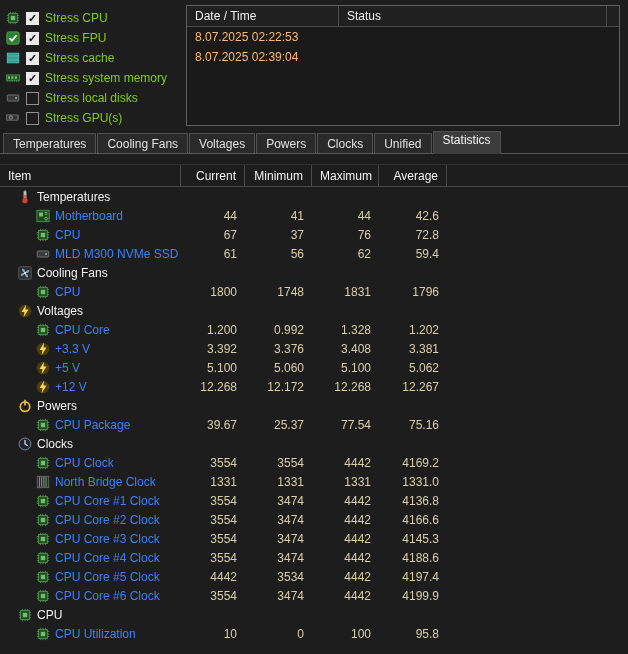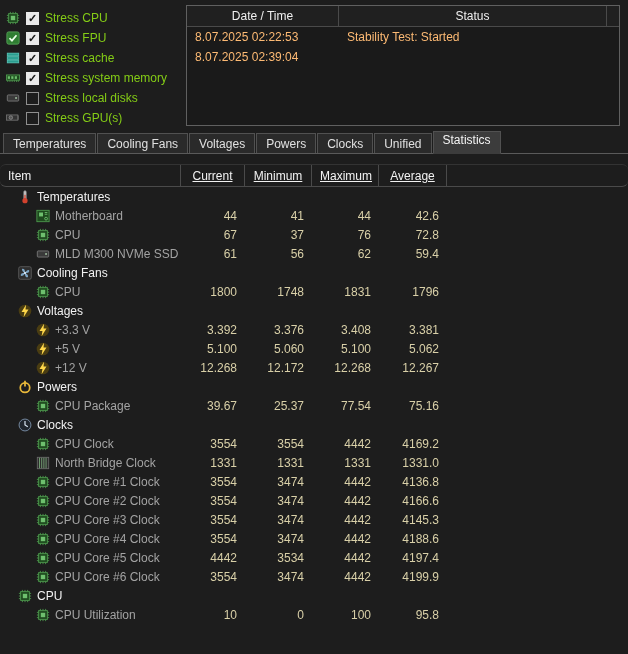--- a/index.html
+++ b/index.html
@@ -29,21 +29,21 @@
   .stress-label { color:#84cc16; white-space:nowrap; }
 
   .log {
     flex:1 1 auto; height:121px;
     border:1px solid #606060; background:#1a1a1a;
     display:flex; flex-direction:column; overflow:hidden;
   }
   .log-header {
     display:grid; grid-template-columns:152px 268px 1fr;
     height:21px; flex:0 0 21px;
-    border-bottom:1px solid #4a4a4a; background:#202020;text-align:center;
+    border-bottom:1px solid #4a4a4a; background:#202020;
   }
   .log-header > div {
     padding:3px 8px; border-right:1px solid #4a4a4a;
     color:#f0f0f0; white-space:nowrap; overflow:hidden;
   }
   .log-header > div:last-child { border-right:none; }
   .log-row { display:grid; grid-template-columns:152px 268px 1fr; height:20px; }
   .log-row > div { padding:3px 8px; color:#fdba74; white-space:nowrap; overflow:hidden; }
 
   
@@ -61,37 +61,37 @@
   .tab.active {
     background:#3c3c3c; height:23px; padding-top:1px;
     margin-bottom:-1px; border-bottom:1px solid #3c3c3c; color:#f5f5f5;
   }
 
   
   .stats-panel { flex:1 1 auto; display:flex; flex-direction:column; padding-top:10px; }
   .stats-header {
     display:grid; grid-template-columns:181px 64px 67px 67px 68px 1fr;
     height:23px; flex:0 0 23px;
-    border-top:1px solid #333; border-bottom:1px solid #4a4a4a;border-radius:6px;
+    border-top:1px solid #333; border-bottom:1px solid #4a4a4a;
   }
   .stats-header .h {
     padding:4px 8px; border-right:1px solid #4a4a4a;
     color:#f2f2f2; white-space:nowrap; overflow:hidden;
   }
-  .stats-header .h.num { text-align:center;text-decoration:underline; }
+  .stats-header .h.num { text-align:right; }
   .stats-header .h.rest { border-right:none; }
   .srow {
     display:grid; grid-template-columns:181px 64px 67px 67px 68px 1fr;
     height:19px; align-items:center;
   }
   .cell.item { display:flex; align-items:center; gap:5px; white-space:nowrap; overflow:hidden; }
   .srow.group .cell.item { padding-left:18px; }
   .srow:not(.group) .cell.item { padding-left:36px; }
   .cell.num { text-align:right; padding-right:8px; color:#d9d0a8; white-space:nowrap; }
-  .lbl { color:#a3a3a3; }
+  .lbl { color:#3b82f6; }
   .srow.group .lbl { color:#f2f2f2; }
 </style>
 </head>
 <body>
 
 <svg width="0" height="0" style="position:absolute" aria-hidden="true">
 <defs>
   <symbol id="icon-cpu" viewBox="0 0 16 16">
     <path d="M5 1v2M8 1v2M11 1v2M5 13v2M8 13v2M11 13v2M1 5h2M1 8h2M1 11h2M13 5h2M13 8h2M13 11h2" stroke="#4e9a4e" fill="none"></path>
     <rect x="3" y="3" width="10" height="10" fill="#1e4a1e" stroke="#4e9a4e"></rect>
@@ -210,21 +210,20 @@
 
     <div class="log">
       <div class="log-header">
         <div>Date / Time</div>
         <div>Status</div>
         <div></div>
       </div>
       <div id="log-rows">
           <div class="log-row">
             <div>8.07.2025 02:22:53</div>
-            <div>Stability Test: Started</div>
             <div></div>
           </div>
           <div class="log-row">
             <div>8.07.2025 02:39:04</div>
             <div></div>
           </div>
         </div>
     </div>
   </div>
 
@@ -335,20 +334,33 @@
           </div>
           <div class="cell num"></div>
           <div class="cell num"></div>
           <div class="cell num"></div>
           <div class="cell num"></div>
           <div class="cell num"></div>
         </div>
         <div class="srow">
           <div class="cell item">
             <svg class="icon">
+              <use href="#icon-cpu" xlink:href="#icon-cpu"></use>
+            </svg>
+            <span class="lbl">CPU Core</span>
+          </div>
+          <div class="cell num">1.200</div>
+          <div class="cell num">0.992</div>
+          <div class="cell num">1.328</div>
+          <div class="cell num">1.202</div>
+          <div class="cell"></div>
+        </div>
+        <div class="srow">
+          <div class="cell item">
+            <svg class="icon">
               <use href="#icon-voltage" xlink:href="#icon-voltage"></use>
             </svg>
             <span class="lbl">+3.3 V</span>
           </div>
           <div class="cell num">3.392</div>
           <div class="cell num">3.376</div>
           <div class="cell num">3.408</div>
           <div class="cell num">3.381</div>
           <div class="cell"></div>
         </div>

